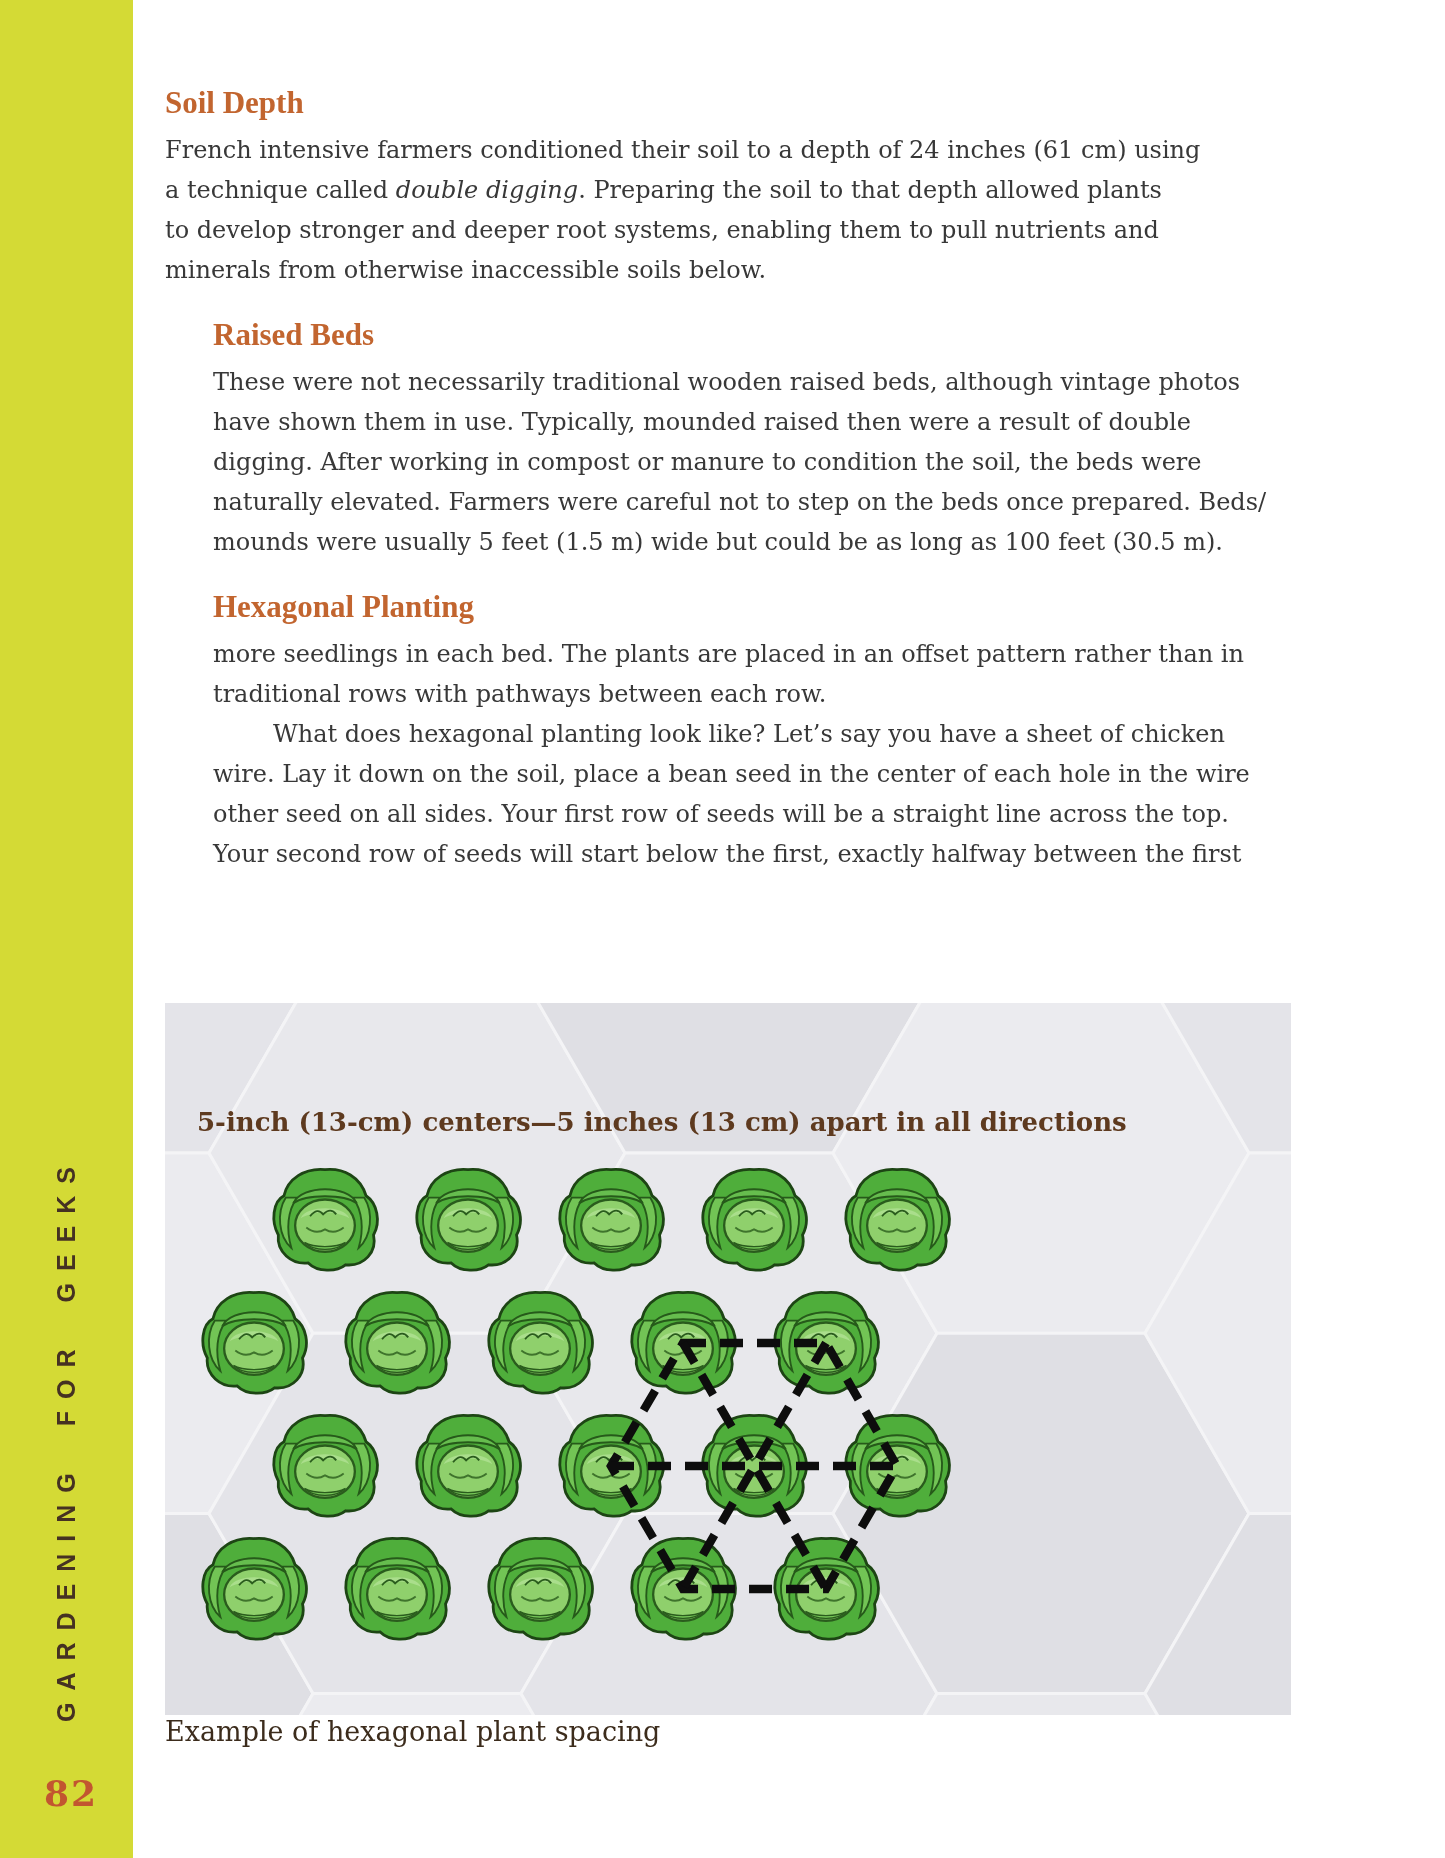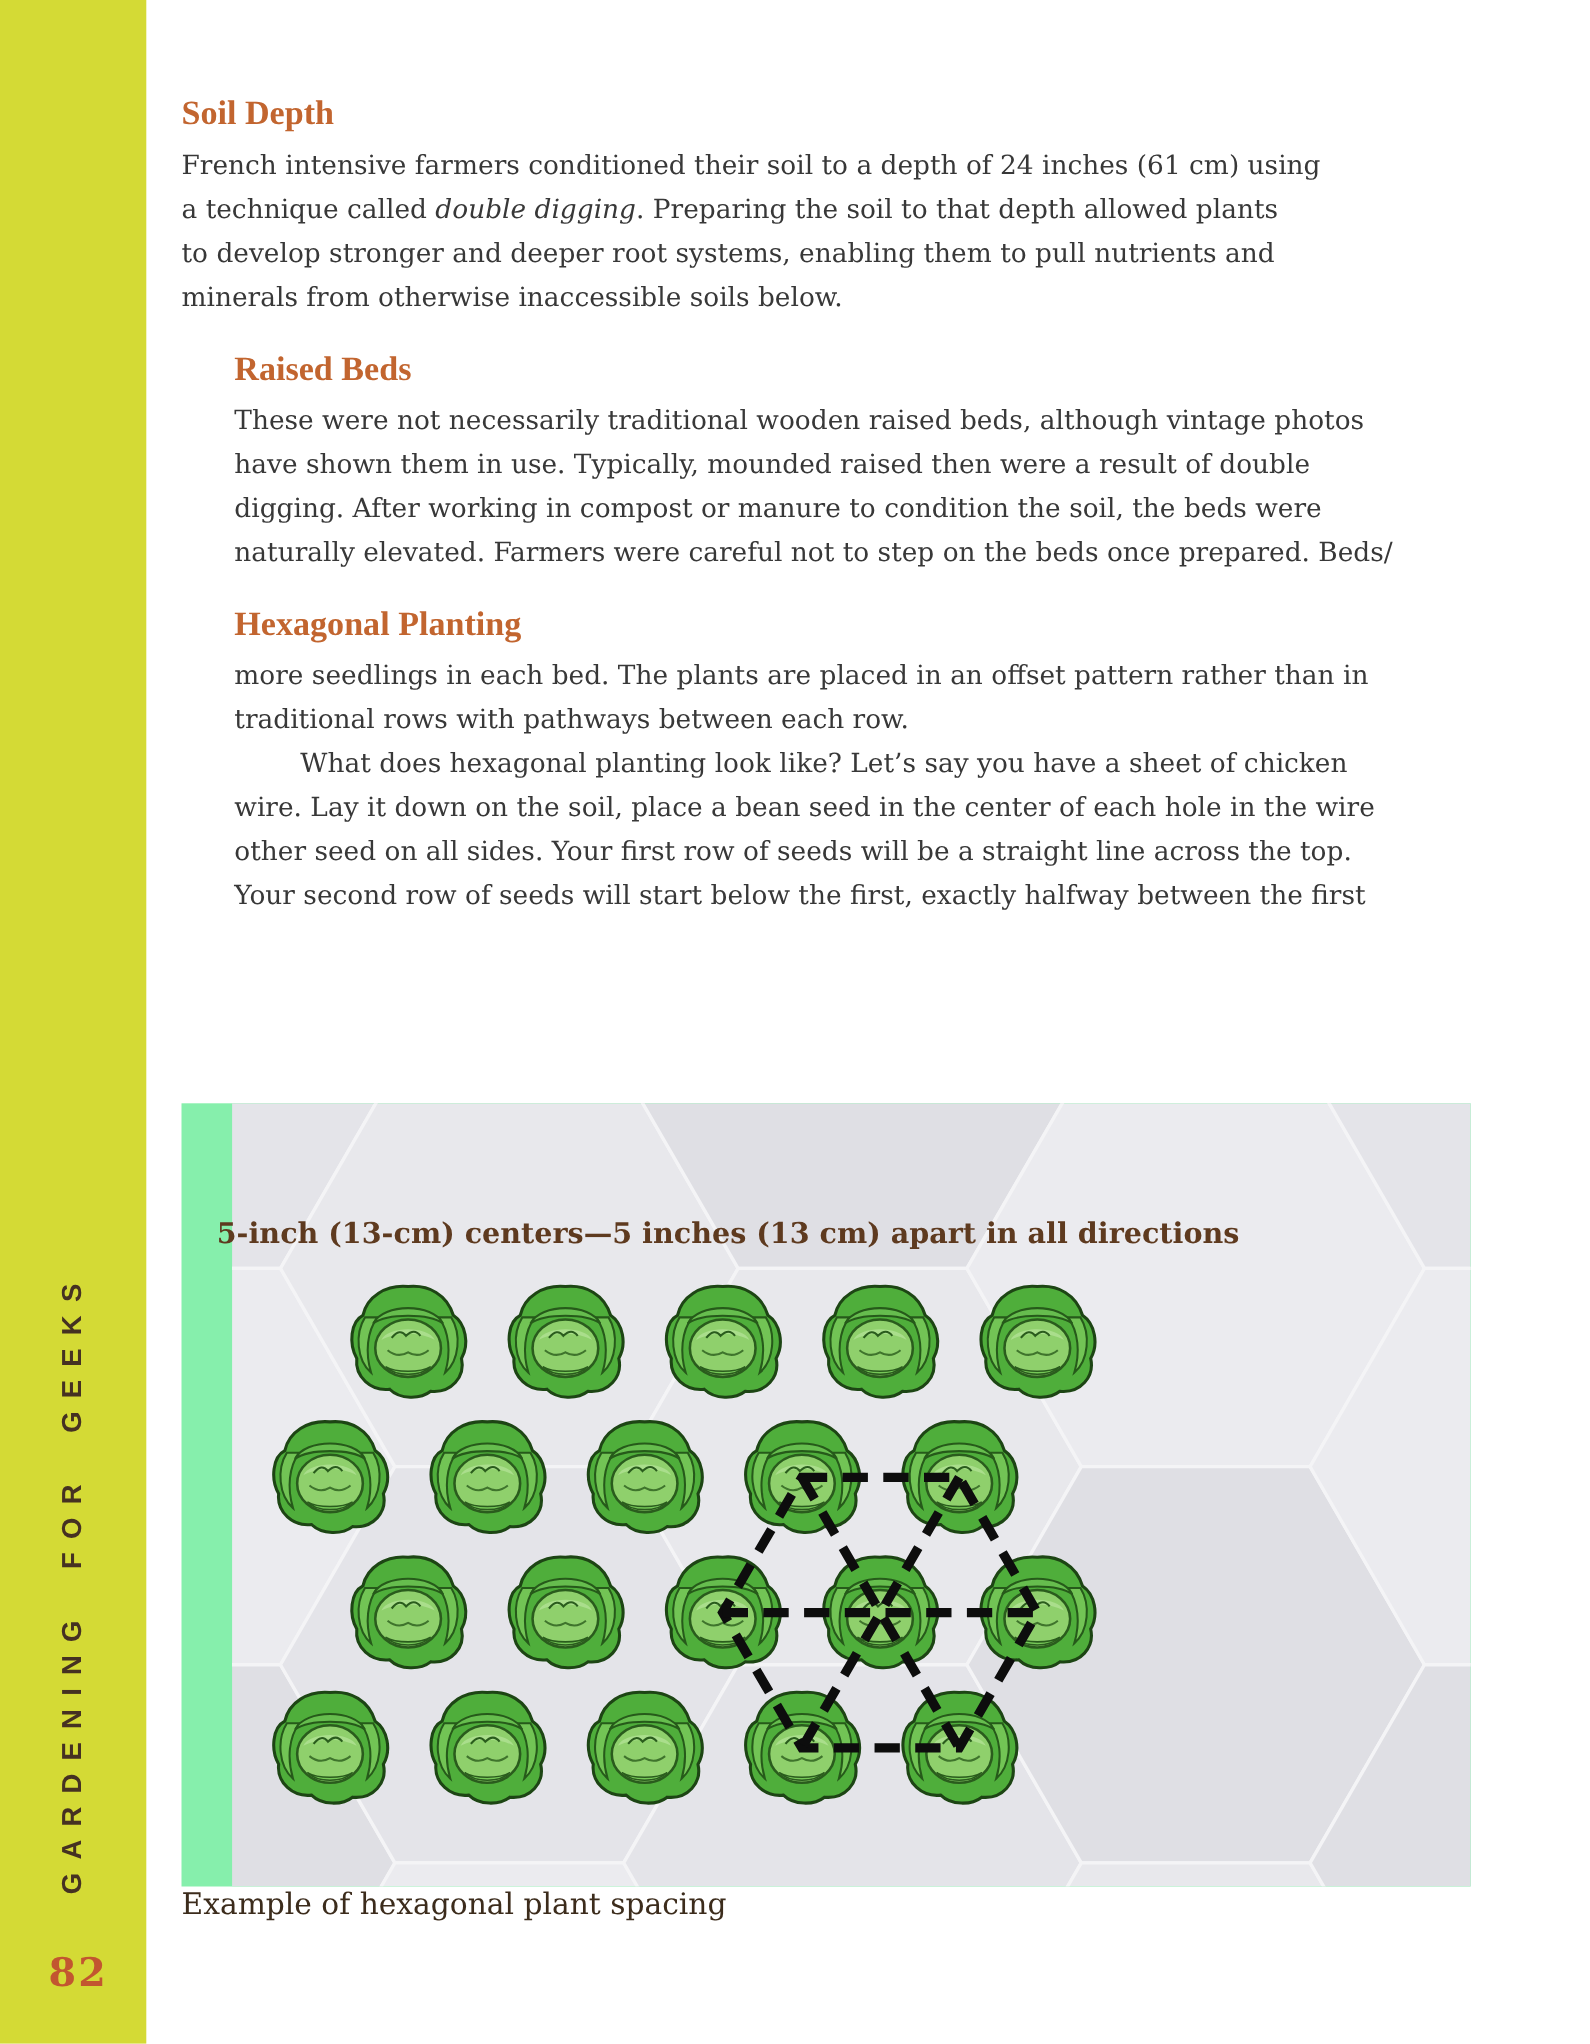--- a/index.html
+++ b/index.html
@@ -36,21 +36,21 @@
   }
   .paragraph{margin:0;}
   .text-line{
     font-size:24px;line-height:40px;color:#383838;white-space:nowrap;
   }
   .text-line .it{font-style:italic;}
   .para-indent .text-line:first-child{padding-left:36px;text-align:right;}
   
   .figure{
     position:absolute;left:165px;top:1003px;width:1126px;height:712px;
-    background:#86efac;overflow:hidden;padding-left:46px;
+    background:#c4b5fd;overflow:hidden;
   }
   .figure svg{display:block;}
   .figure-caption{
     position:absolute;left:32px;top:104px;
     font-family:"DejaVu Serif", serif;font-weight:bold;
     font-size:26px;color:#5e3a1f;white-space:nowrap;
   }
   .figure-bottom-caption{
     position:absolute;left:165px;top:1716px;
     font-family:"DejaVu Serif", serif;font-weight:normal;
@@ -75,20 +75,21 @@
         <div class="text-line"><span>minerals from otherwise inaccessible soils below.</span></div>
       </div>
     </div>
     <div class="section">
       <div class="section-heading">Raised Beds</div>
       <div class="paragraph">
         <div class="text-line"><span>These were not necessarily traditional wooden raised beds, although vintage photos</span></div>
         <div class="text-line"><span>have shown them in use. Typically, mounded raised then were a result of double</span></div>
         <div class="text-line"><span>digging. After working in compost or manure to condition the soil, the beds were</span></div>
         <div class="text-line"><span>naturally elevated. Farmers were careful not to step on the beds once prepared. Beds/</span></div>
+        <div class="text-line"><span>mounds were usually 5 feet (1.5 m) wide but could be as long as 100 feet (30.5 m).</span></div>
       </div>
     </div>
     <div class="section">
       <div class="section-heading">Hexagonal Planting</div>
       <div class="paragraph">
         <div class="text-line"><span>more seedlings in each bed. The plants are placed in an offset pattern rather than in</span></div>
         <div class="text-line"><span>traditional rows with pathways between each row.</span></div>
       </div>
       <div class="paragraph para-indent">
         <div class="text-line"><span>What does hexagonal planting look like? Let’s say you have a sheet of chicken</span></div>

